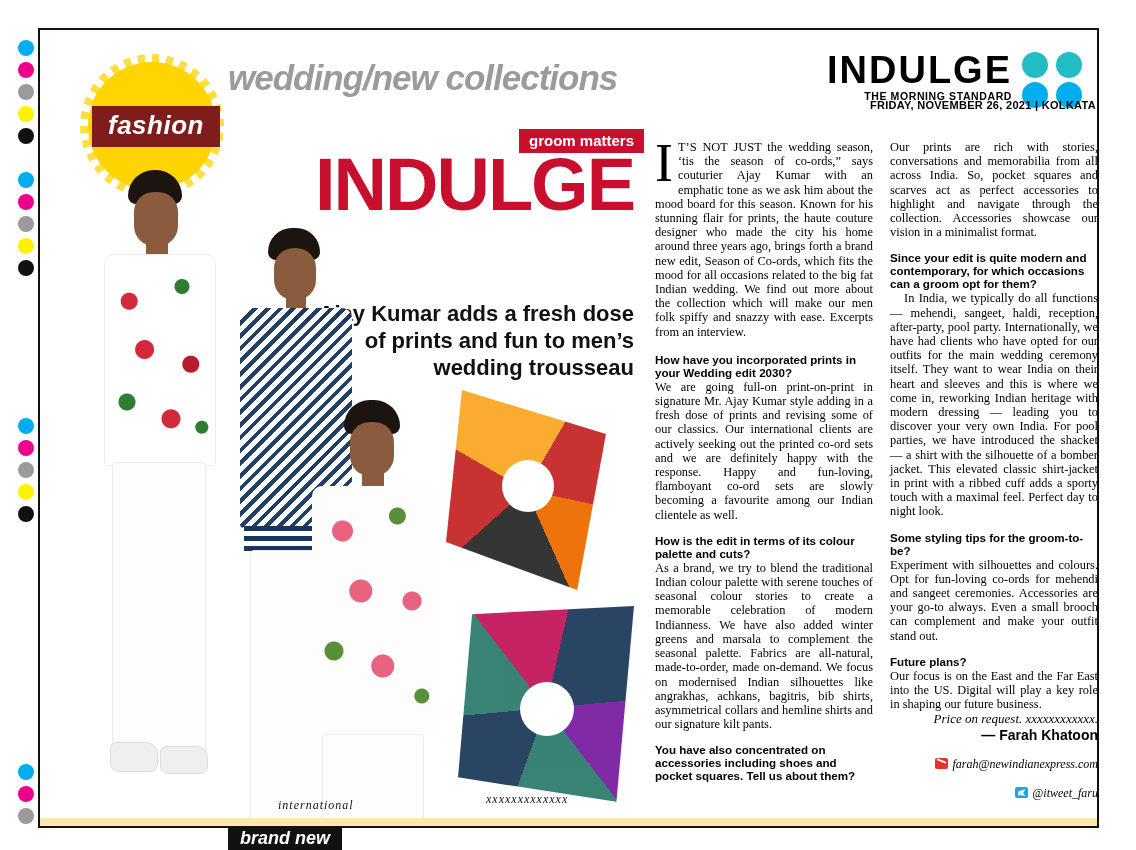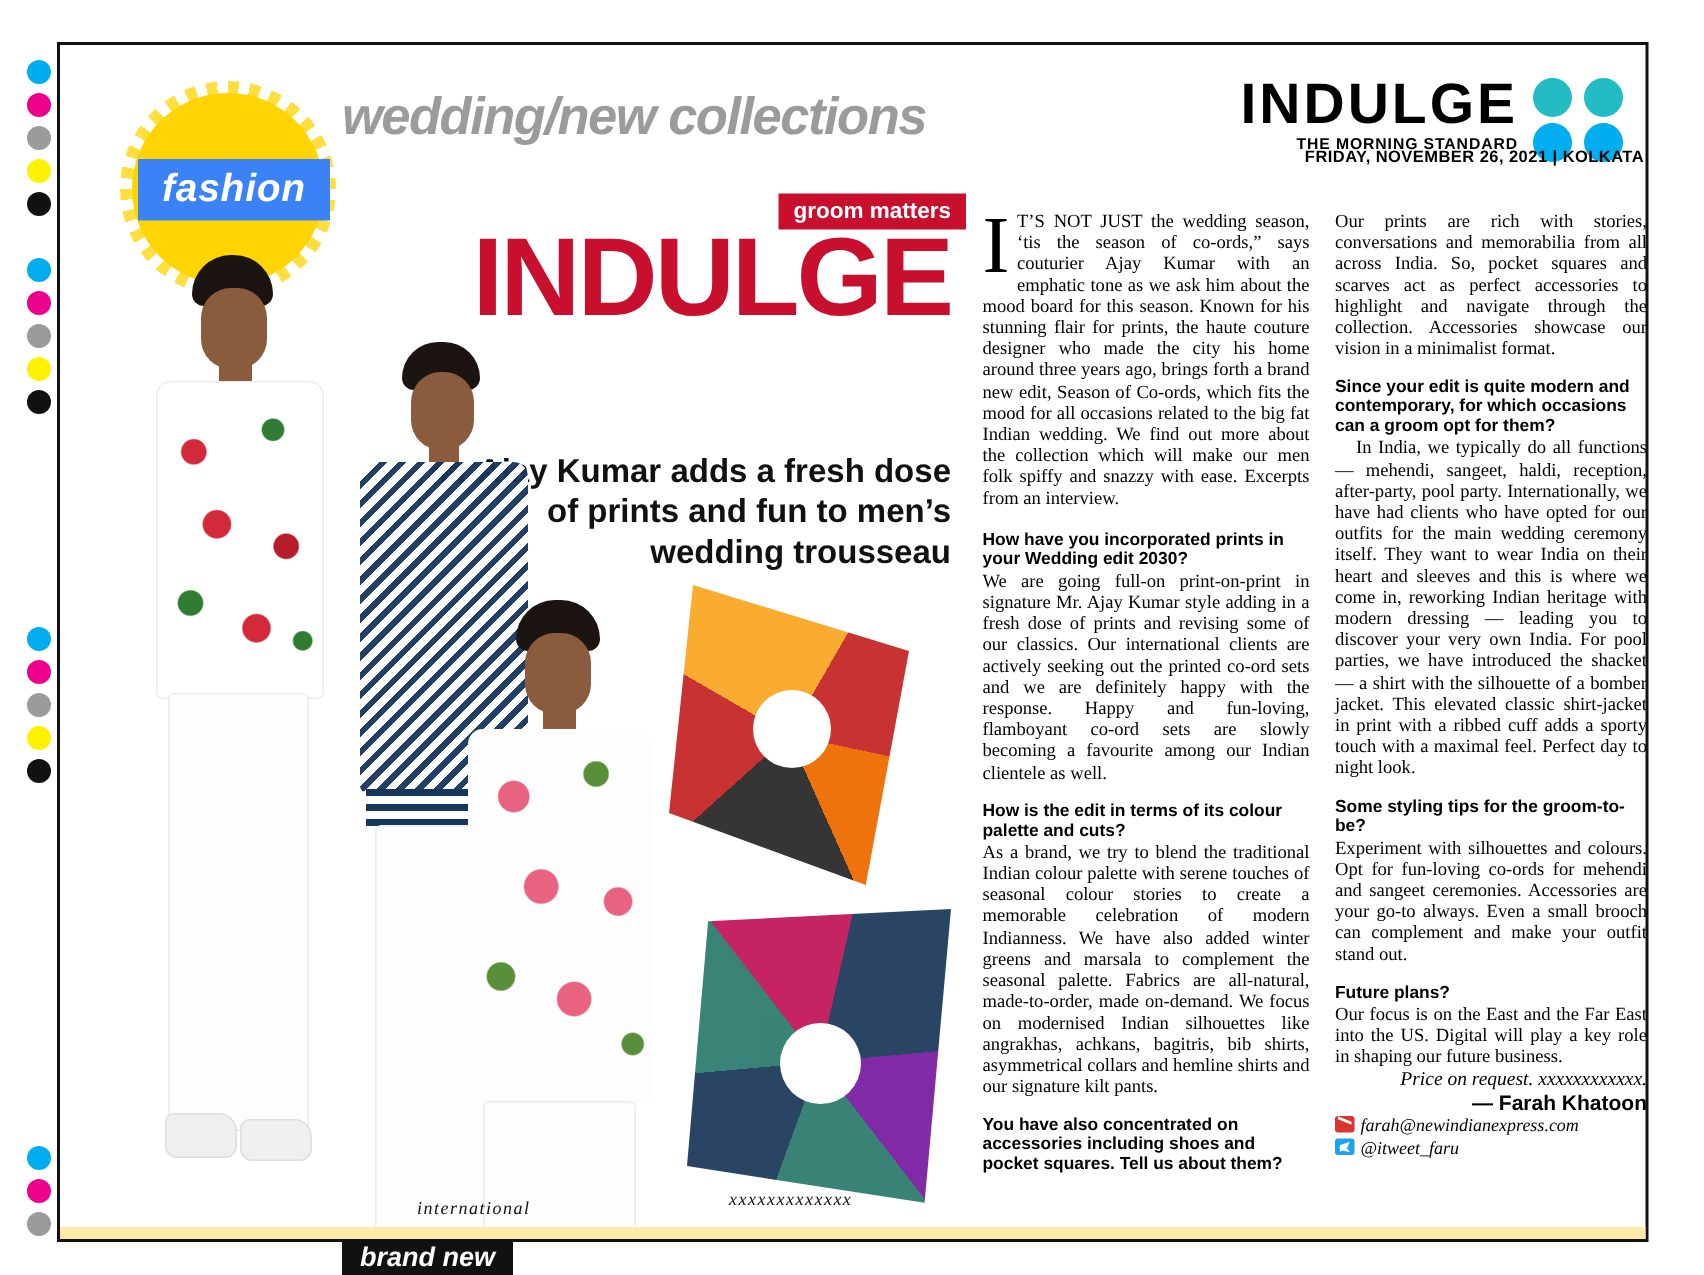--- a/index.html
+++ b/index.html
@@ -42,21 +42,21 @@
 
   
   .sun{
     position:absolute;left:88px;top:62px;width:128px;height:128px;border-radius:50%;
     background:#ffd400;
   }
   .sun-rays{position:absolute;left:80px;top:54px;width:144px;height:144px;border-radius:50%;
     background:repeating-conic-gradient(#ffd400 0deg 6deg, rgba(255,255,255,0) 6deg 12deg);
     opacity:.75;}
   .fashion-tab{
-    position:absolute;left:92px;top:106px;background:#3b82f6;color:#fff;
+    position:absolute;left:92px;top:106px;background:#7f1d1d;color:#fff;
     font-family:"Liberation Sans", sans-serif;font-weight:bold;font-style:italic;
     font-size:26px;padding:4px 16px 6px 16px;letter-spacing:.5px;
   }
 
   
   .groom-tag{
     position:absolute;left:519px;top:129px;background:#c8102e;color:#fff;
     font-family:"Liberation Sans", sans-serif;font-weight:bold;font-size:15px;
     padding:3px 10px 4px 10px;
   }
@@ -86,21 +86,21 @@
     line-height:13px;margin-top:12px;margin-bottom:1px;text-align:left;
   }
   .qhead.first{margin-top:14px;}
   .indent{text-indent:14px;}
 
   .price{margin-top:0;text-align:right;font-style:italic;font-size:13px;}
   .byline{
     text-align:right;font-family:"Liberation Sans", sans-serif;font-weight:bold;
     font-size:14px;margin-top:2px;
   }
-  .contact{font-style:italic;font-size:12px;margin-top:1px;}
+  .contact{text-align:right;font-style:italic;font-size:12px;margin-top:15px;}
   .contact .ic{
     display:inline-block;width:13px;height:11px;vertical-align:-1px;margin-right:4px;
     background:#d33;border-radius:2px;position:relative;
   }
   .contact .ic.tw{background:#1da1f2;border-radius:2px;}
   .contact .ic:after{
     content:"";position:absolute;left:2px;top:2px;width:9px;height:7px;
     border-top:2px solid #fff;transform:skewY(22deg);
   }
   .contact .ic.tw:after{

